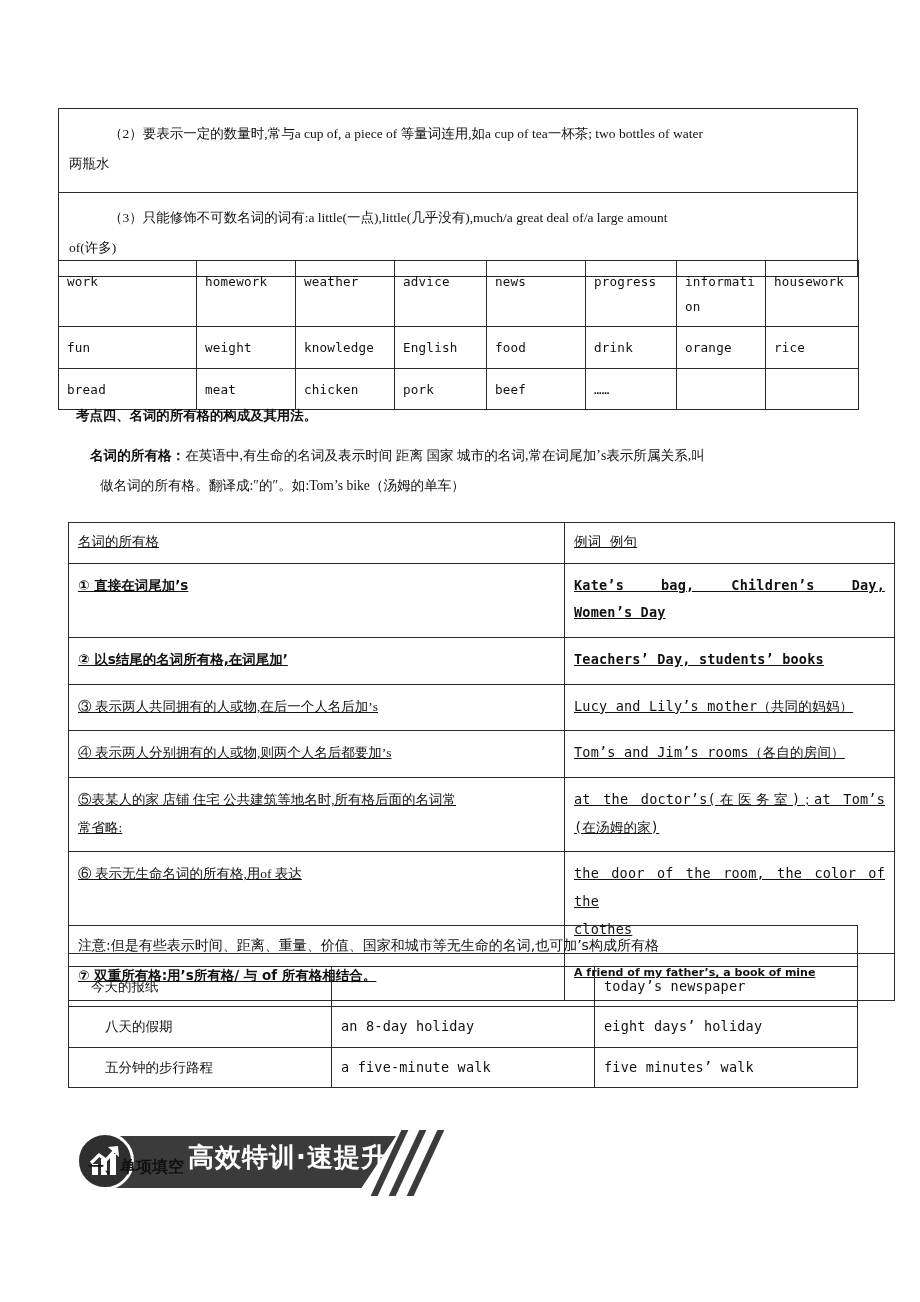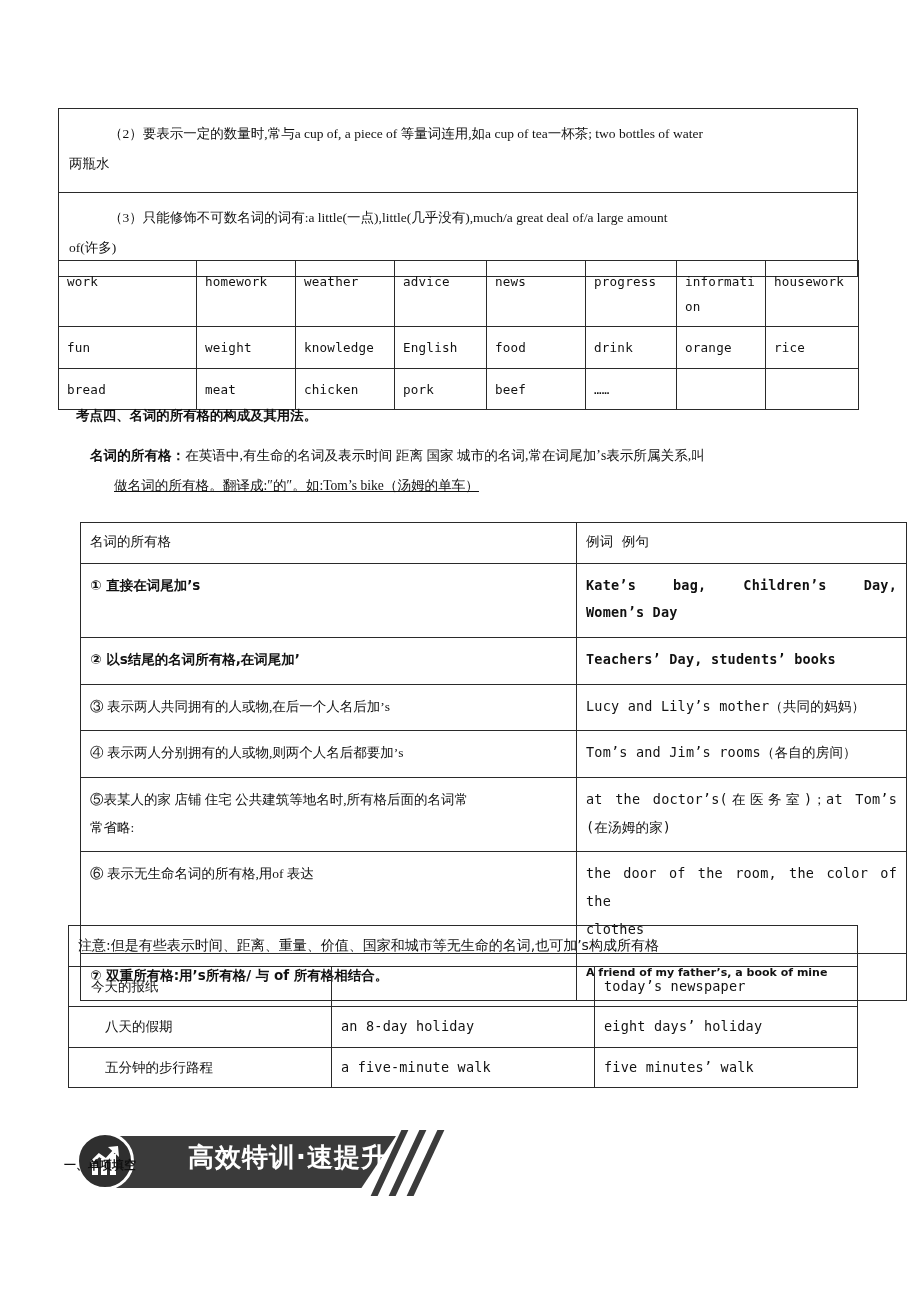--- a/index.html
+++ b/index.html
@@ -96,31 +96,31 @@
   #prose .defn {
     margin-left: 14px;
     line-height: 2.2;
   }
   #prose .defn .lbl {
     font-weight: bold;
     font-family: "DejaVu Sans", "Liberation Sans", sans-serif;
   }
   #prose .defn .body { }
   #prose .defn2 {
-    margin-left: 38px;
+    margin-left: 24px;
     line-height: 2.2;
-    text-decoration: underline;
   }
 
   
   #poss-table {
     position: absolute;
-    left: 80px;
+    left: 68px;
     top: 522px;
     width: 790px;
+    text-decoration: underline;
   }
   #poss-table td { padding: 8px 9px 10px 9px; }
   #poss-table td.c1 { width: 477px; }
   #poss-table td.c2 { width: 311px; margin-left: 16px; }
   #poss-table td.bold,
   #poss-table td.bold span { font-weight: bold; }
   #poss-table .head { line-height: 1.6; }
   .justify {
     text-align: justify;
     text-align-last: justify;
@@ -200,25 +200,25 @@
     background: #3b3b3b;
     transform: skewX(-25deg);
   }
   #banner .stripes i:nth-child(1) { left: 16px; }
   #banner .stripes i:nth-child(2) { left: 34px; }
   #banner .stripes i:nth-child(3) { left: 52px; }
 
   
   #section-heading {
     position: absolute;
-    left: 64px;
+    left: 88px;
     top: 1157px;
     font-family: Liberation Serif, serif;
     font-weight: bold;
-    font-size: 12px;
+    font-size: 16px;
   }
 </style>
 </head>
 <body>
 
 <div class="page">
 
   <table class="doc" id="rules-box">
     <tbody>
         <tr>

